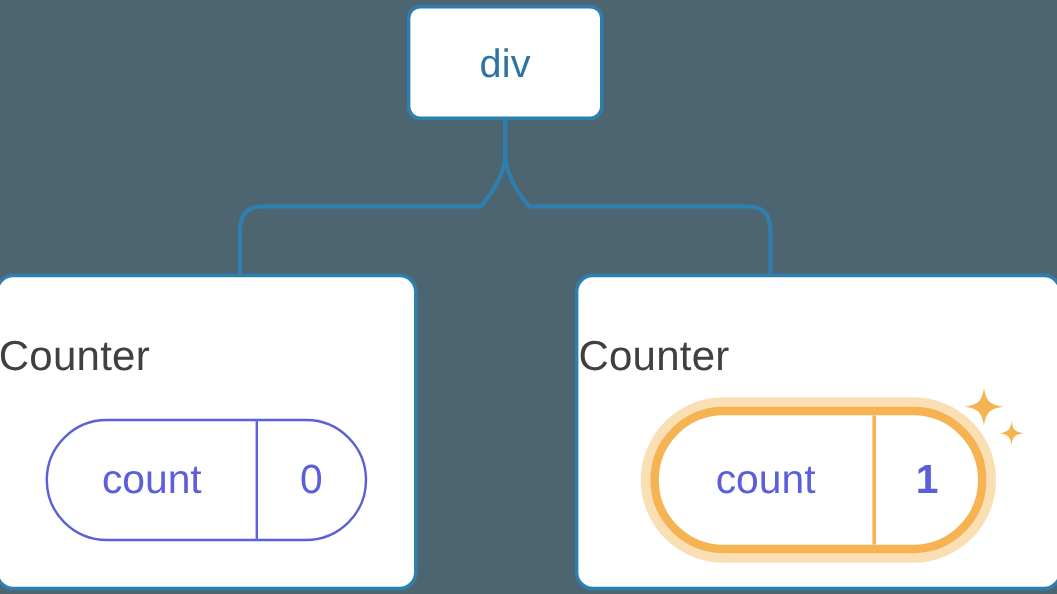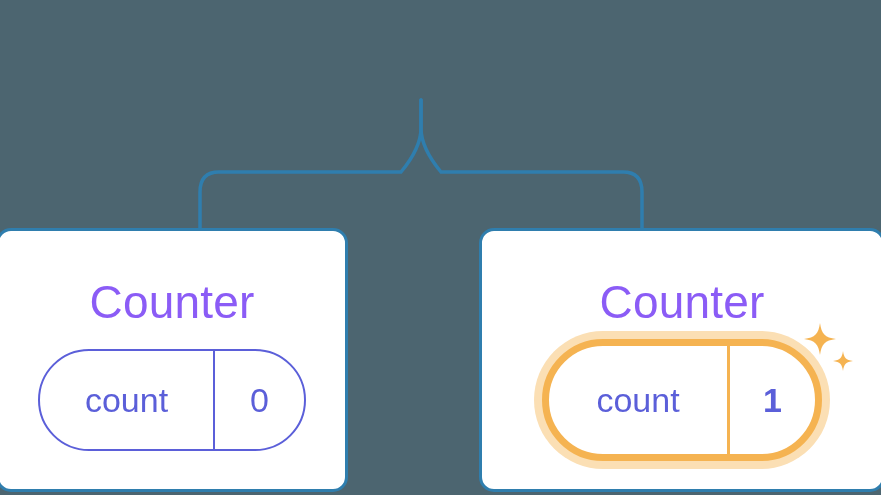--- a/index.html
+++ b/index.html
@@ -63,23 +63,23 @@
     border-radius: 15px;
   }
   .card-left  { left: -4px;  width: 352px; }
   .card-right { left: 479px; width: 406px; }
 
   .card-title {
     position: absolute;
     left: 0;
     right: 0;
     top: 48px;
-    text-align: center;
-    color: #8b5cf6;
-    font-size: 46px;
+    text-align: left;
+    color: #404040;
+    font-size: 35px;
     line-height: 1;
     letter-spacing: 0.2px;
   }
 
   
   .pill-wrap {
     position: absolute;
     top: 118px;
     left: 0;
     right: 0;
@@ -178,20 +178,23 @@
 </head>
 <body>
 
 <div id="stage">
 
   <svg id="connector" viewBox="0 0 881 495" xmlns="http://www.w3.org/2000/svg">
     <path d="M421,100 L421,128 Q421,148 401,172 L219,172 Q200,172 200,192 L200,228" fill="none" stroke="#2f7eae" stroke-width="3.5" stroke-linecap="round"></path>
     <path d="M421,100 L421,128 Q421,148 441,172 L623,172 Q642,172 642,192 L642,228" fill="none" stroke="#2f7eae" stroke-width="3.5" stroke-linecap="round"></path>
   </svg>
 
+  <div class="root-node">
+    <span class="root-label">div</span>
+  </div>
 
   <div class="card card-left">
     <div class="card-title">Counter</div>
     <div class="pill-wrap">
       <div class="pill pill-plain">
         <div class="pill-cell pill-key">count</div>
         <div class="pill-cell pill-val">0</div>
       </div>
     </div>
   </div>

